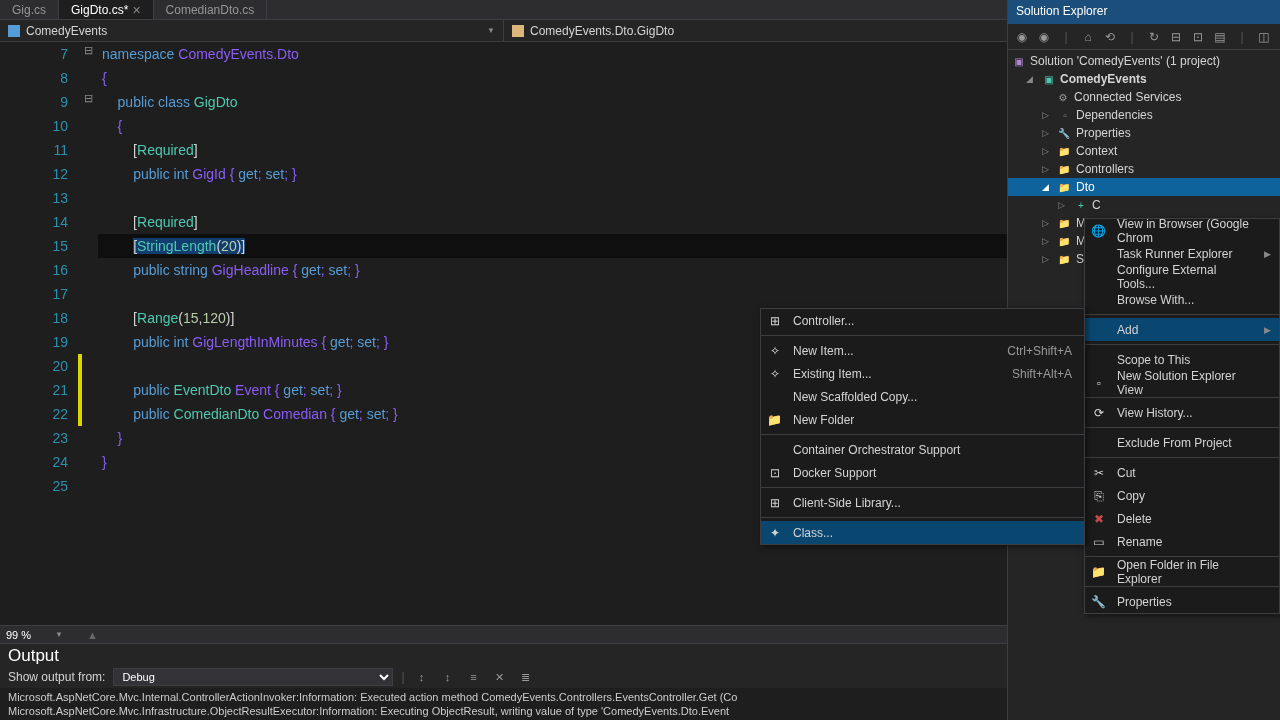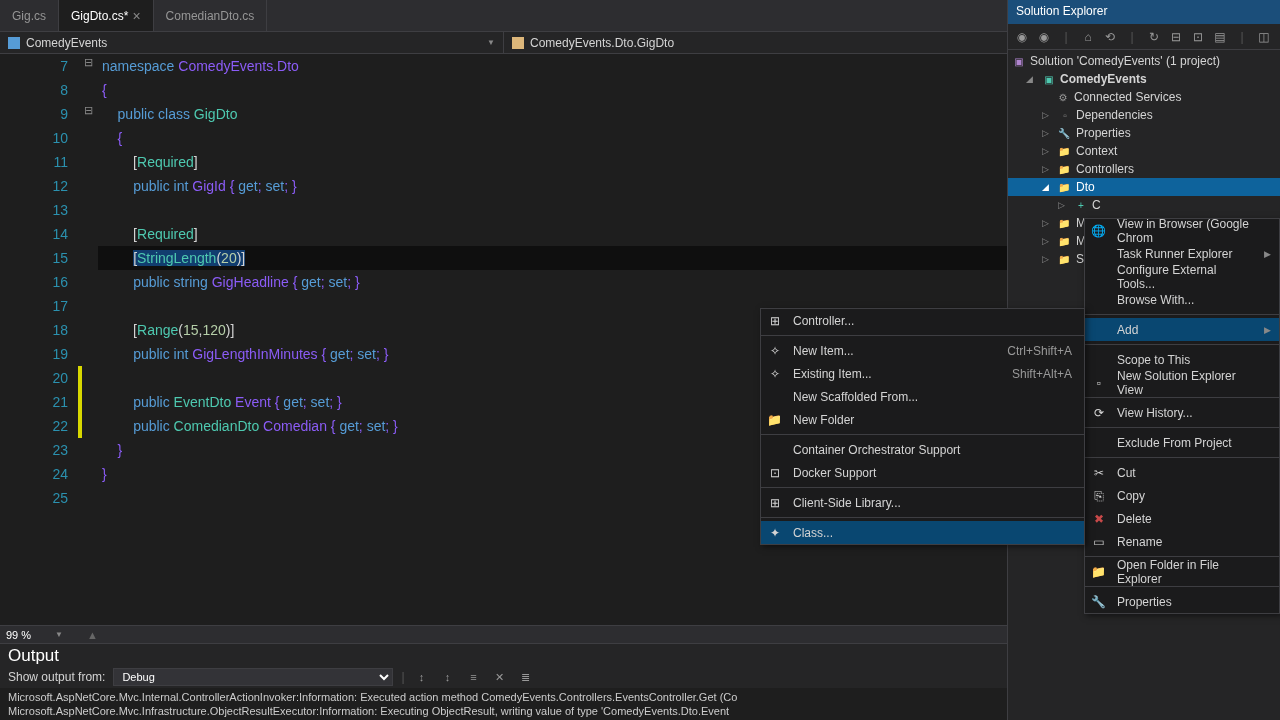--- a/index.html
+++ b/index.html
@@ -1,18 +1,18 @@
 <!DOCTYPE html>
 <html><head>
 <meta charset="utf-8">
 <style>
 * { margin: 0; padding: 0; box-sizing: border-box; font-family: 'Segoe UI', Tahoma, sans-serif; }
 body { background: #1e1e1e; color: #d4d4d4; width: 1280px; height: 720px; overflow: hidden; display: flex; position: relative; }
 .main-area { flex: 1; display: flex; flex-direction: column; height: 100%; }
-.tabs { display: flex; background: #2d2d30; height: 32px; border-bottom: 1px solid #3e3e42; }
+.tabs { display: flex; background: #2d2d30; height: 20px; border-bottom: 1px solid #3e3e42; }
 .tab { padding: 3px 12px; font-size: 12px; color: #969696; cursor: pointer; border-right: 1px solid #3e3e42; display: flex; align-items: center; gap: 4px; }
 .tab.active { background: #1e1e1e; color: #fff; }
 .tab-close { font-size: 14px; color: #888; }
 .nav-bar { display: flex; background: #252526; height: 22px; border-bottom: 1px solid #3e3e42; font-size: 12px; }
 .nav-item { padding: 2px 8px; display: flex; align-items: center; gap: 6px; color: #d4d4d4; flex: 1; }
 .nav-item:first-child { border-right: 1px solid #3e3e42; }
 .nav-icon { width: 12px; height: 12px; background: #569cd6; }
 .nav-dropdown { color: #888; font-size: 8px; }
 .code-editor { flex: 1; display: flex; background: #1e1e1e; font-family: Consolas, monospace; font-size: 14px; overflow: hidden; }
 .gutter { width: 78px; background: #1e1e1e; text-align: right; padding-right: 10px; color: #2b91af; user-select: none; line-height: 24px; }
@@ -325,21 +325,21 @@
       <span class="cm-icon">✧</span>
       <span>New Item...</span>
       <span class="cm-shortcut">Ctrl+Shift+A</span>
     </div>
   <div class="cm-item">
       <span class="cm-icon">✧</span>
       <span>Existing Item...</span>
       <span class="cm-shortcut">Shift+Alt+A</span>
     </div>
   <div class="cm-item">
-      <span>New Scaffolded From...</span>
+      <span>New Scaffolded Copy...</span>
     </div>
   <div class="cm-item">
       <span class="cm-icon">📁</span>
       <span>New Folder</span>
     </div>
   <div class="cm-sep"></div>
   <div class="cm-item">
       <span>Container Orchestrator Support</span>
     </div>
   <div class="cm-item">

